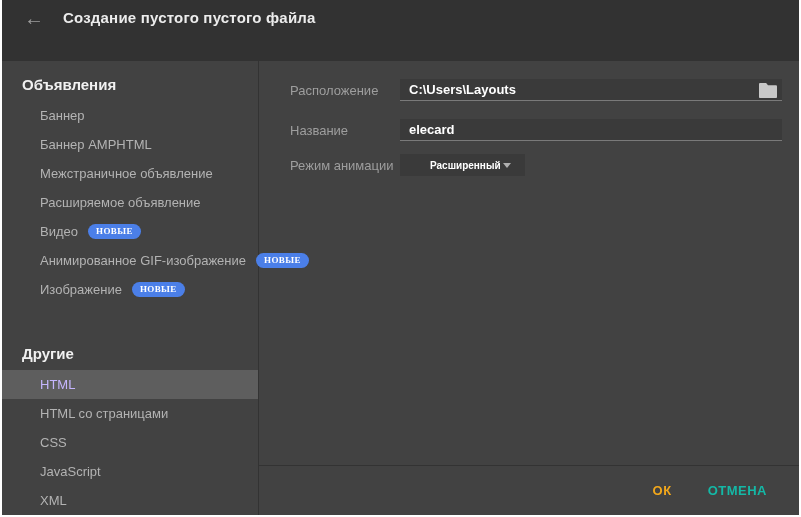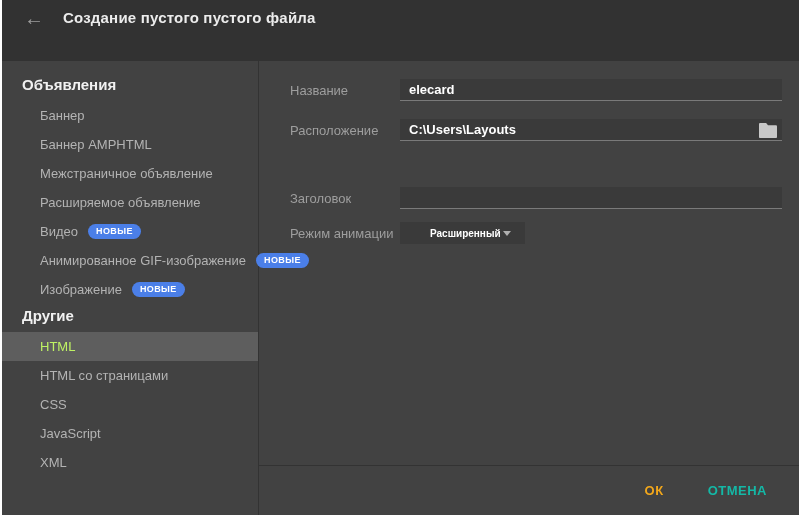--- a/index.html
+++ b/index.html
@@ -27,30 +27,30 @@
   
   .content { flex:1; display:flex; min-height:0; }
   .sidebar {
     width:257px; flex:none; border-right:1px solid #333333;
     padding-top:12px; box-sizing:border-box;
   }
   .side-heading {
     height:24px; line-height:24px; padding:0 20px; margin-bottom:4px;
     color:#f1f1f1; font-size:15px; font-weight:bold;
   }
-  .side-heading.second { }
+  .side-heading.second { margin-top:38px; }
   .side-item {
     height:29px; display:flex; align-items:center; padding:0 38px;
     color:#b3b3b3; font-size:13px; cursor:pointer; white-space:nowrap;
   }
-  .side-item.selected { background:#5e5e5e; color:#bef264; }
+  .side-item.selected { background:#5e5e5e; color:#c4b5fd; }
   .badge {
     display:inline-block; margin-left:10px; padding:2px 8px 3px;
     background:var(--badge,#4b7fe8); color:#ffffff; font-size:9px; font-weight:bold;
-    letter-spacing:.4px; border-radius:9px; line-height:10px;
+    letter-spacing:.4px; border-radius:9px; line-height:10px;font-family:Liberation Serif, serif;
   }
   
   .right { flex:1; display:flex; flex-direction:column; min-width:0; }
   .form { flex:1; padding:0 17px 0 31px; }
   .row { display:flex; align-items:center; }
   .row-name { margin-top:18px; }
   .row-location { margin-top:18px; }
   .row-header-field { margin-top:46px; }
   .row-anim { margin-top:13px; }
   .field-label { width:110px; flex:none; color:#9e9e9e; font-size:13px; }
@@ -73,21 +73,21 @@
   .dropdown-value { color:#ffffff; font-size:10px; font-weight:bold;padding-left:20px; }
   .caret {
     position:absolute; right:14px; top:9px; width:0; height:0;
     border-left:4px solid transparent; border-right:4px solid transparent;
     border-top:5px solid #b0b0b0;
   }
   
   .footer {
     height:49px; flex:none; border-top:1px solid #333333;
     display:flex; align-items:center; justify-content:flex-end;
-    padding-right:18px; gap:8px;
+    padding-right:18px; gap:0;
   }
   .btn {
     background:transparent; border:none; font-size:13px; font-weight:bold;
     letter-spacing:.5px; cursor:pointer; padding:8px 14px;
     font-family:"Liberation Sans", sans-serif;
   }
   .btn-ok { color:var(--ok,#f2a71b); }
   .btn-cancel { color:#14b8a6; margin-left:8px; }
 </style>
 </head>
@@ -145,47 +145,41 @@
         <span>JavaScript</span>
       </div>
       <div class="side-item">
         <span>XML</span>
       </div>
     </div>
 
     <div class="right">
       <div class="form">
 
-        <div class="row row-name">
-          <div class="field-label">Название</div>
-          <div class="input-wrap">
-            <input class="text-input" type="text" value="elecard" style="">
-          </div>
-        </div>
-
         <div class="row row-location">
           <div class="field-label">Расположение</div>
           <div class="input-wrap">
             <input class="text-input" type="text" value="C:\Users\Layouts" style="">
             <button class="folder-btn">
               <span style="display:flex;">
                 <svg width="18" height="15" viewBox="0 0 24 20">
                   <path fill="#c9c9c9" d="M9.5 0H1.5C.7 0 0 .7 0 1.5v17C0 19.3.7 20 1.5 20h21c.8 0 1.5-.7 1.5-1.5v-14C24 3.7 23.3 3 22.5 3H12L9.5 0z"></path>
                 </svg>
               </span>
             </button>
           </div>
         </div>
 
-        <div class="row row-header-field">
-          <div class="field-label">Заголовок</div>
+        <div class="row row-name">
+          <div class="field-label">Название</div>
           <div class="input-wrap">
-            <input class="text-input" type="text" value="" style="">
+            <input class="text-input" type="text" value="elecard" style="">
           </div>
         </div>
+
 
         <div class="row row-anim">
           <div class="field-label">Режим анимации</div>
           <div class="dropdown">
             <span class="dropdown-value">Расширенный</span>
             <span class="caret"></span>
           </div>
         </div>
 
       </div>

